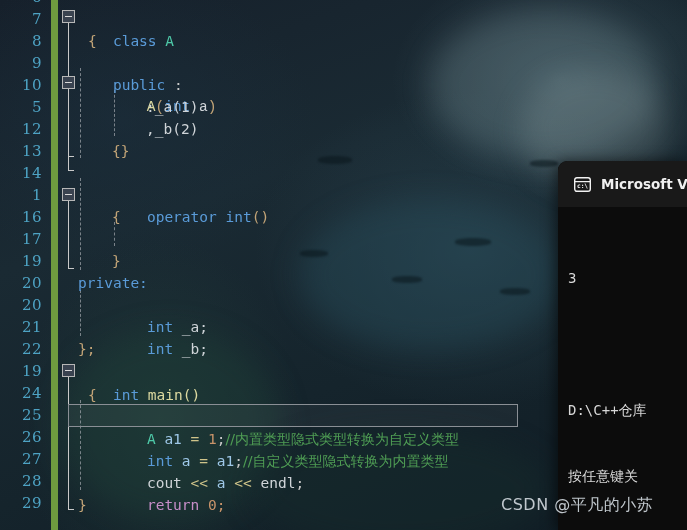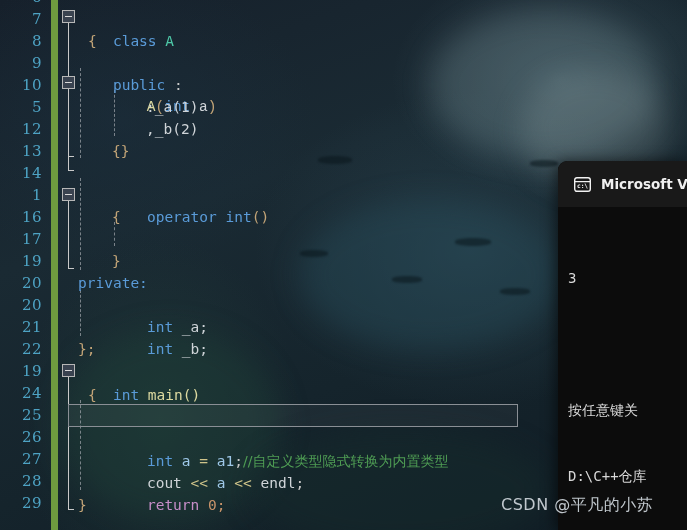--- a/index.html
+++ b/index.html
@@ -215,20 +215,23 @@
   <div class="code" style="left:112px; top:316px;">
     <span class="kw">int</span><span class="plain"> </span><span class="plain">_b;</span>
   </div>
   <div class="code brc" style="left:78px; top:338px;"><span>};</span></div>
 
   <div class="code" style="left:78px; top:362px;">
     <span class="kw">int</span><span class="plain"> </span><span class="fn">main()</span>
   </div>
   <div class="code brc" style="left:88px; top:384px;"><span>{</span></div>
 
+  <div class="code" style="left:112px; top:406px;">
+    <span class="typ">A</span><span class="plain"> </span><span class="var">a1</span><span class="plain"> </span><span class="op">=</span><span class="plain"> </span><span class="num">1</span><span class="pun">;</span><span class="cmt">//内置类型隐式类型转换为自定义类型</span>
+  </div>
   <div class="code" style="left:112px; top:428px;">
     <span class="kw">int</span><span class="plain"> </span><span class="var">a</span><span class="plain"> </span><span class="op">=</span><span class="plain"> </span><span class="var">a1</span><span class="pun">;</span><span class="cmt">//自定义类型隐式转换为内置类型</span>
   </div>
   <div class="code" style="left:112px; top:450px;">
     <span class="plain">cout</span><span class="plain"> </span><span class="op">&lt;&lt;</span><span class="plain"> </span><span class="var">a</span><span class="plain"> </span><span class="op">&lt;&lt;</span><span class="plain"> </span><span class="plain">endl</span><span class="pun">;</span>
   </div>
   <div class="code" style="left:112px; top:472px;">
     <span class="ret">return</span><span class="plain"> </span><span class="num">0;</span>
   </div>
   <div class="code brc" style="left:78px; top:494px;"><span>}</span></div>
@@ -241,19 +244,19 @@
         <rect x="0.7" y="0.7" width="15.6" height="13.6" rx="2.2" ry="2.2" fill="none" stroke="#f2f2f2" stroke-width="1.4"></rect>
         <line x1="0.7" y1="4.6" x2="16.3" y2="4.6" stroke="#f2f2f2" stroke-width="1.2"></line>
         <text x="8.5" y="11.4" font-family="DejaVu Sans Mono, monospace" font-size="6.2" fill="#f2f2f2" text-anchor="middle" font-weight="bold">c:\</text>
       </svg>
     </span>
     <span class="ttl">Microsoft V</span>
   </div>
   <div id="console-body">
     <div class="row">3</div>
     <div class="spacer"></div>
+    <div class="row">D:\C++仓库</div>
     <div class="row">按任意键关</div>
-    <div class="row">D:\C++仓库</div>
     
   </div>
 </div>
 
 <div id="watermark">CSDN @平凡的小苏</div>
 
 </body></html>

